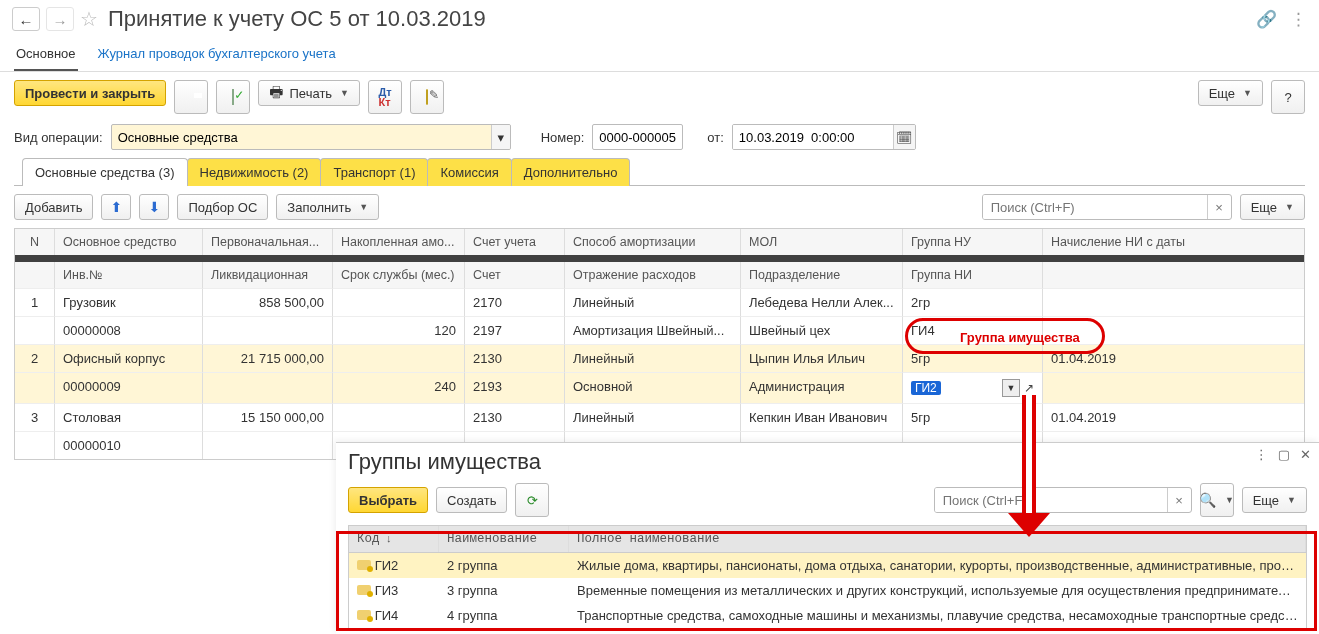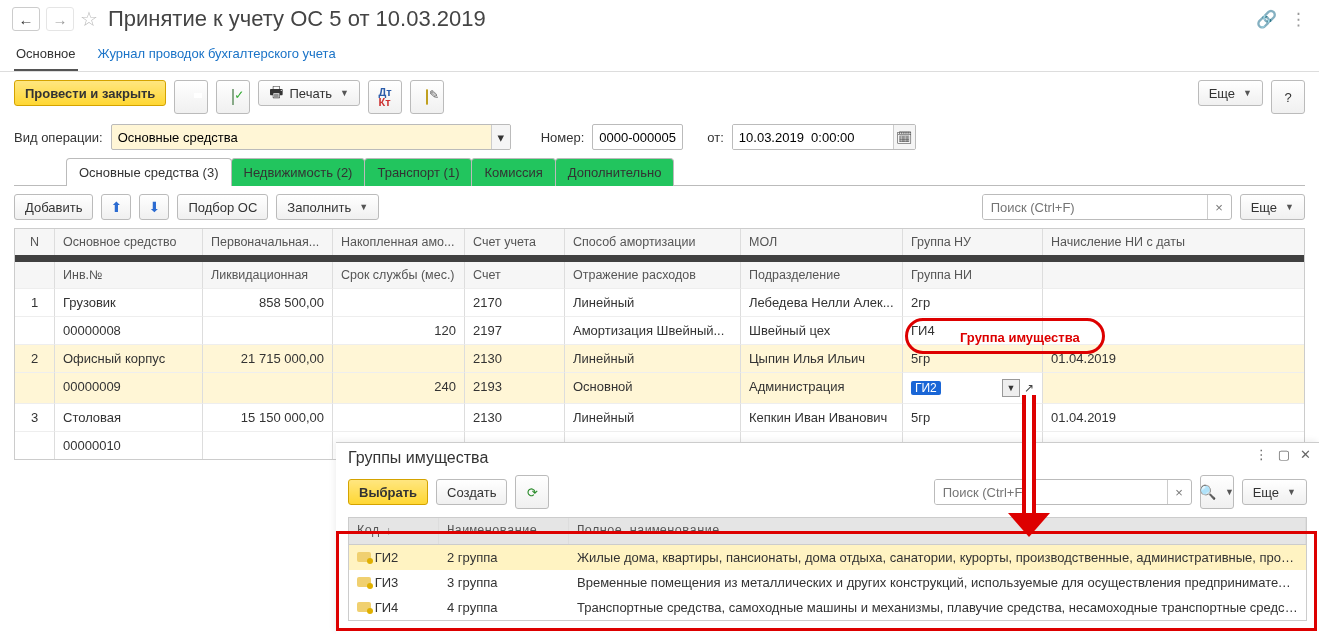--- a/index.html
+++ b/index.html
@@ -119,27 +119,26 @@
     display:flex;align-items:center;justify-content:center;
     background:#f5f5f5; cursor:pointer;
   }
   .date-wrap { display:flex; align-items:stretch; height:26px; border:1px solid #bbb; border-radius:2px; overflow:hidden; }
   .date-wrap input { border:none; padding:0 6px; font-size:13px; width:160px; outline:none; }
   .date-wrap .cal { width:22px; border-left:1px solid #ccc; display:flex;align-items:center;justify-content:center; background:#f5f5f5; cursor:pointer; }
 
   .tabs2 {
     display:flex;
     padding: 0 22px;
-    margin-left: 44px;
   }
   .tab2 {
     padding: 6px 12px;
     border: 1px solid #bbb;
     border-bottom: none;
-    background: #22c55e;
+    background: #fde047;
     font-size: 13px;
     cursor: pointer;
     margin-right: -1px;
     border-top-left-radius: 4px;
     border-top-right-radius: 4px;
   }
   .tab2.active { background:#fff; position:relative; z-index:2; }
   .tabs2-line { border-top:1px solid #bbb; margin: -1px 14px 0 14px; }
 
   .table-toolbar {
@@ -228,21 +227,21 @@
   
   .popup {
     position:absolute;
     left:336px; top:442px; right:0; bottom:0;
     background:#fff;
     border-top:1px solid #ccc;
     box-shadow: -2px -2px 6px rgba(0,0,0,0.06);
     z-index: 30;
   }
   .popup-title {
-    font-size:16px; padding:6px 28px 4px 12px;
+    font-size:22px; padding:6px 28px 4px 12px;
   }
   .popup-toolbar {
     display:flex; align-items:center; gap:8px; padding:4px 12px 8px 12px;
   }
   .popup-toolbar .spacer { flex:1; }
   .popup-table {
     margin: 0 12px; border:1px solid #ccc;
   }
   .popup-table .hdr {
     display:flex; background:#e5e5e5; font-size:12.5px; color:#555;

